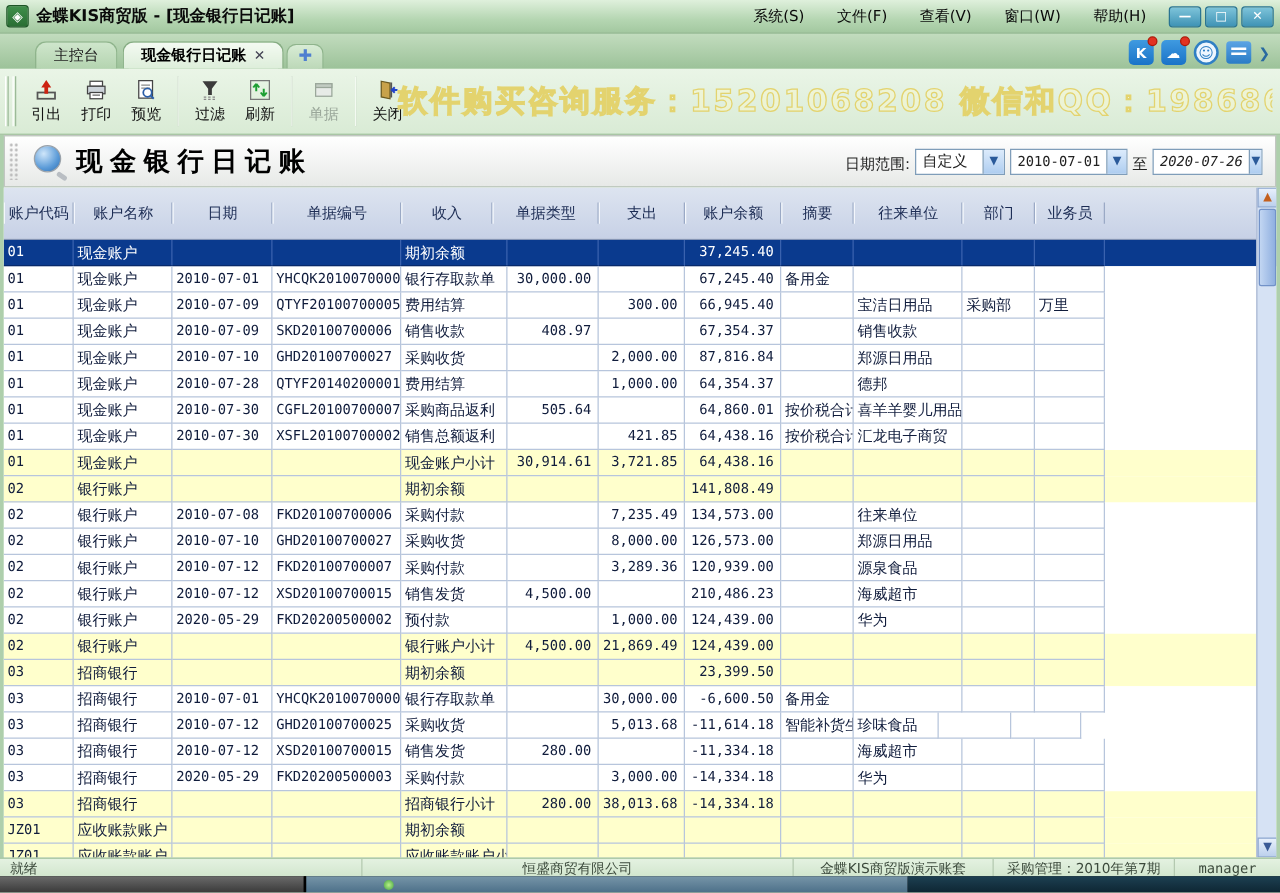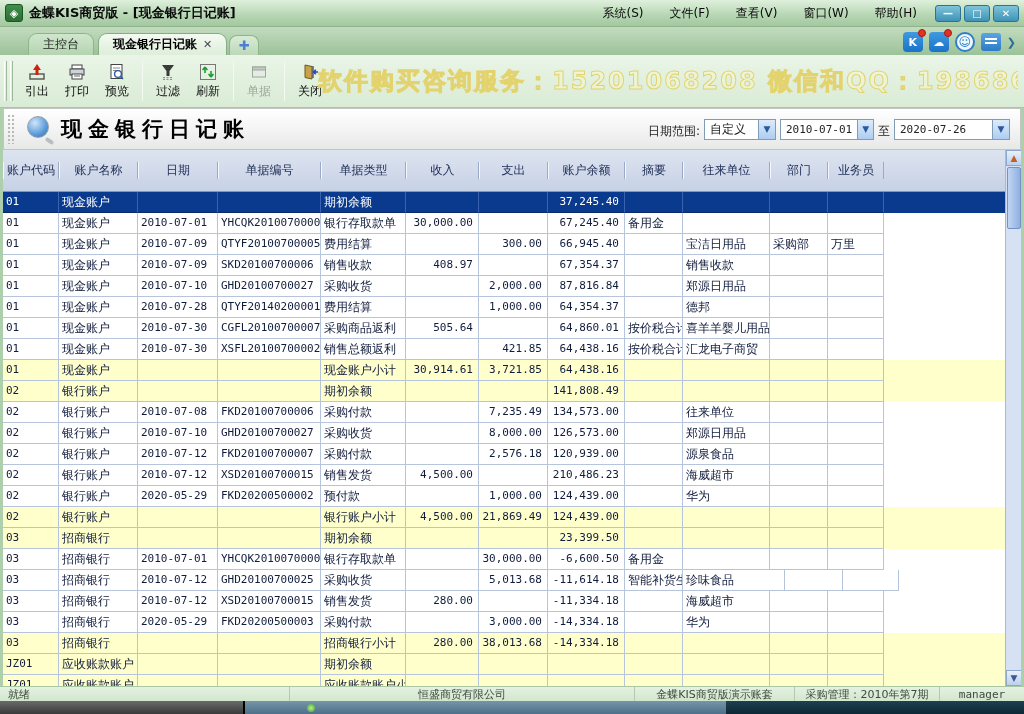--- a/index.html
+++ b/index.html
@@ -308,35 +308,35 @@
     <span>日期范围:</span>
     <div class="combo" style="width:72px;">
       <span class="cval">自定义</span>
       <span class="carrow">▼</span>
     </div>
     <div class="combo mono" style="width:94px;">
       <span class="cval">2010-07-01</span>
       <span class="carrow">▼</span>
     </div>
     <span>至</span>
-    <div class="combo mono" style="width:116px;">
+    <div class="combo mono" style="width:88px;font-style:italic;">
       <span class="cval">2020-07-26</span>
       <span class="carrow">▼</span>
     </div>
   </div>
 </div>
 
 <div class="content">
   <div class="grid-header" id="grid-header">
       <div class="hcell" style="width: 56px;">账户代码</div>
       <div class="hcell" style="width: 79px;">账户名称</div>
       <div class="hcell" style="width: 80px;">日期</div>
       <div class="hcell" style="width: 103px;">单据编号</div>
+      <div class="hcell" style="width: 73px;">收入</div>
       <div class="hcell" style="width: 85px;">单据类型</div>
-      <div class="hcell" style="width: 73px;">收入</div>
       <div class="hcell" style="width: 69px;">支出</div>
       <div class="hcell" style="width: 77px;">账户余额</div>
       <div class="hcell" style="width: 58px;">摘要</div>
       <div class="hcell" style="width: 87px;">往来单位</div>
       <div class="hcell" style="width: 58px;">部门</div>
       <div class="hcell" style="width: 56px;">业务员</div>
     </div>
   <div id="grid-body">
       <div class="grid-row selected">
         <div class="cell left mono" style="width: 56px;">01</div>
@@ -506,21 +506,21 @@
         <div class="cell left" style="width: 58px;"></div>
         <div class="cell left" style="width: 56px;"></div>
       </div>
       <div class="grid-row normal">
         <div class="cell left mono" style="width: 56px;">02</div>
         <div class="cell left" style="width: 79px;">银行账户</div>
         <div class="cell left mono" style="width: 80px;">2010-07-12</div>
         <div class="cell left mono" style="width: 103px;">FKD20100700007</div>
         <div class="cell left" style="width: 85px;">采购付款</div>
         <div class="cell right mono" style="width: 73px;"></div>
-        <div class="cell right mono" style="width: 69px;">2,576.18</div>
+        <div class="cell right mono" style="width: 69px;">3,289.36</div>
         <div class="cell right mono" style="width: 77px;">120,939.00</div>
         <div class="cell left" style="width: 58px;"></div>
         <div class="cell left" style="width: 87px;">源泉食品</div>
         <div class="cell left" style="width: 58px;"></div>
         <div class="cell left" style="width: 56px;"></div>
       </div>
       <div class="grid-row normal">
         <div class="cell left mono" style="width: 56px;">02</div>
         <div class="cell left" style="width: 79px;">银行账户</div>
         <div class="cell left mono" style="width: 80px;">2010-07-12</div>
@@ -593,21 +593,21 @@
       <div class="grid-row normal">
         <div class="cell left mono" style="width: 56px;">03</div>
         <div class="cell left" style="width: 79px;">招商银行</div>
         <div class="cell left mono" style="width: 80px;">2010-07-12</div>
         <div class="cell left mono" style="width: 103px;">GHD20100700025</div>
         <div class="cell left" style="width: 85px;">采购收货</div>
         <div class="cell right mono" style="width: 73px;"></div>
         <div class="cell right mono" style="width: 69px;">5,013.68</div>
         <div class="cell right mono" style="width: 77px;">-11,614.18</div>
         <div class="cell left" style="width: 58px;">智能补货生</div>
-        <div class="cell left" style="width: 102px;">珍味食品</div>
+        <div class="cell left" style="width: 68px;">珍味食品</div>
         <div class="cell left" style="width: 58px;"></div>
         <div class="cell left" style="width: 56px;"></div>
       </div>
       <div class="grid-row normal">
         <div class="cell left mono" style="width: 56px;">03</div>
         <div class="cell left" style="width: 79px;">招商银行</div>
         <div class="cell left mono" style="width: 80px;">2010-07-12</div>
         <div class="cell left mono" style="width: 103px;">XSD20100700015</div>
         <div class="cell left" style="width: 85px;">销售发货</div>
         <div class="cell right mono" style="width: 73px;">280.00</div>

